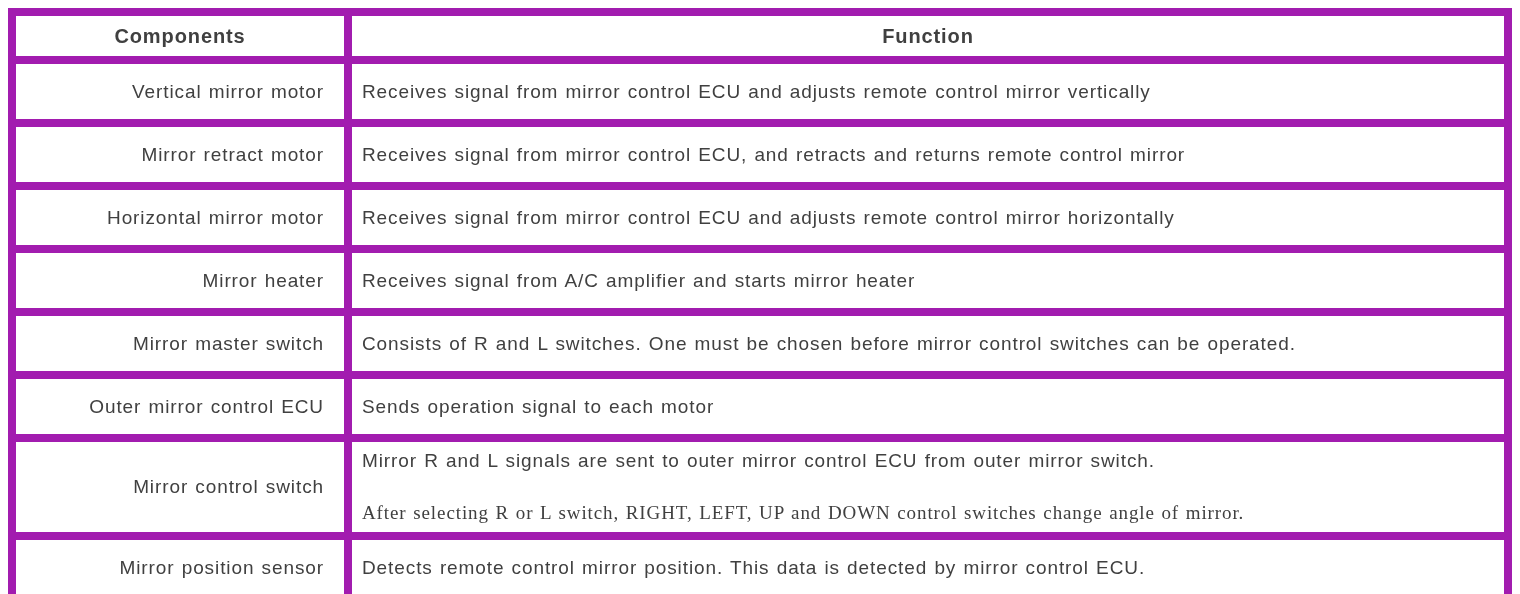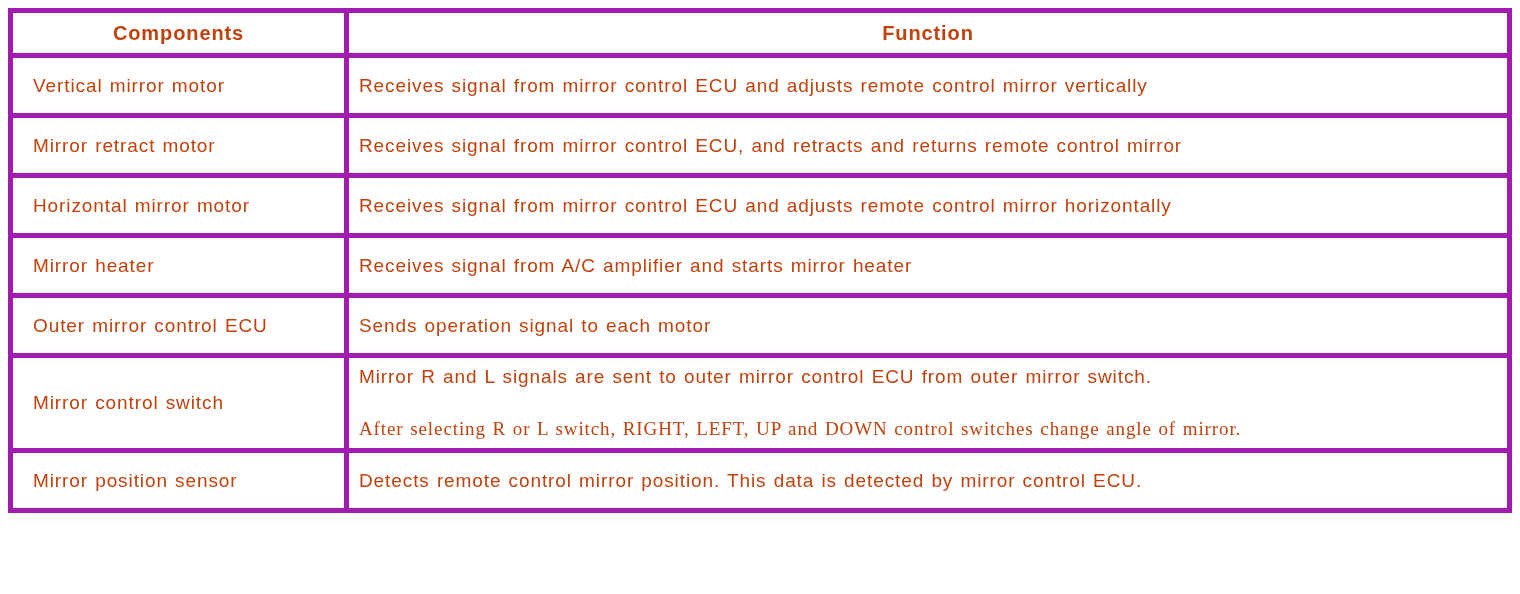--- a/index.html
+++ b/index.html
@@ -22,40 +22,40 @@
     position: absolute;
     left: 8px;
     top: 8px;
     width: 1504px;
     border-collapse: collapse;
     border: 4px solid #000000;
     table-layout: fixed;
   }
   .spec-table th,
   .spec-table td {
-    border: 5px solid #a21caf;
+    border: 8px solid #a21caf;
     font-size: 19px;
     letter-spacing: 0.9px;
     word-spacing: 1px;
     line-height: 26px;
     vertical-align: middle;
-    color: #c2410c;
+    color: #404040;
   }
   .spec-table thead th {
     border-bottom: 3px solid #000000;
     font-weight: bold;
     font-size: 20px;
     height: 36px;
     text-align: center;
     padding: 2px 6px;
   }
   .col-component { width: 336px; }
   .col-function  { width: auto; }
   td.component-cell {
-    text-align: left;
+    text-align: right;
     padding: 6px 20px;
     height: 43px;
   }
   td.function-cell {
     text-align: left;
     padding: 6px 8px 6px 10px;
     height: 43px;
     margin-left: 16px;
   }
   .function-paragraph { margin: 0; }
@@ -99,20 +99,26 @@
   </tr>
 
   <tr>
     <td class="component-cell">Mirror heater</td>
     <td class="function-cell">
             <div class="function-paragraph">Receives signal from A/C amplifier and starts mirror heater</div>
           </td>
   </tr>
 
 
+  <tr>
+    <td class="component-cell">Mirror master switch</td>
+    <td class="function-cell">
+            <div class="function-paragraph">Consists of R and L switches. One must be chosen before mirror control switches can be operated.</div>
+          </td>
+  </tr>
 
   <tr>
     <td class="component-cell">Outer mirror control ECU</td>
     <td class="function-cell">
             <div class="function-paragraph">Sends operation signal to each motor</div>
           </td>
   </tr>
 
   <tr>
     <td class="component-cell">Mirror control switch</td>

